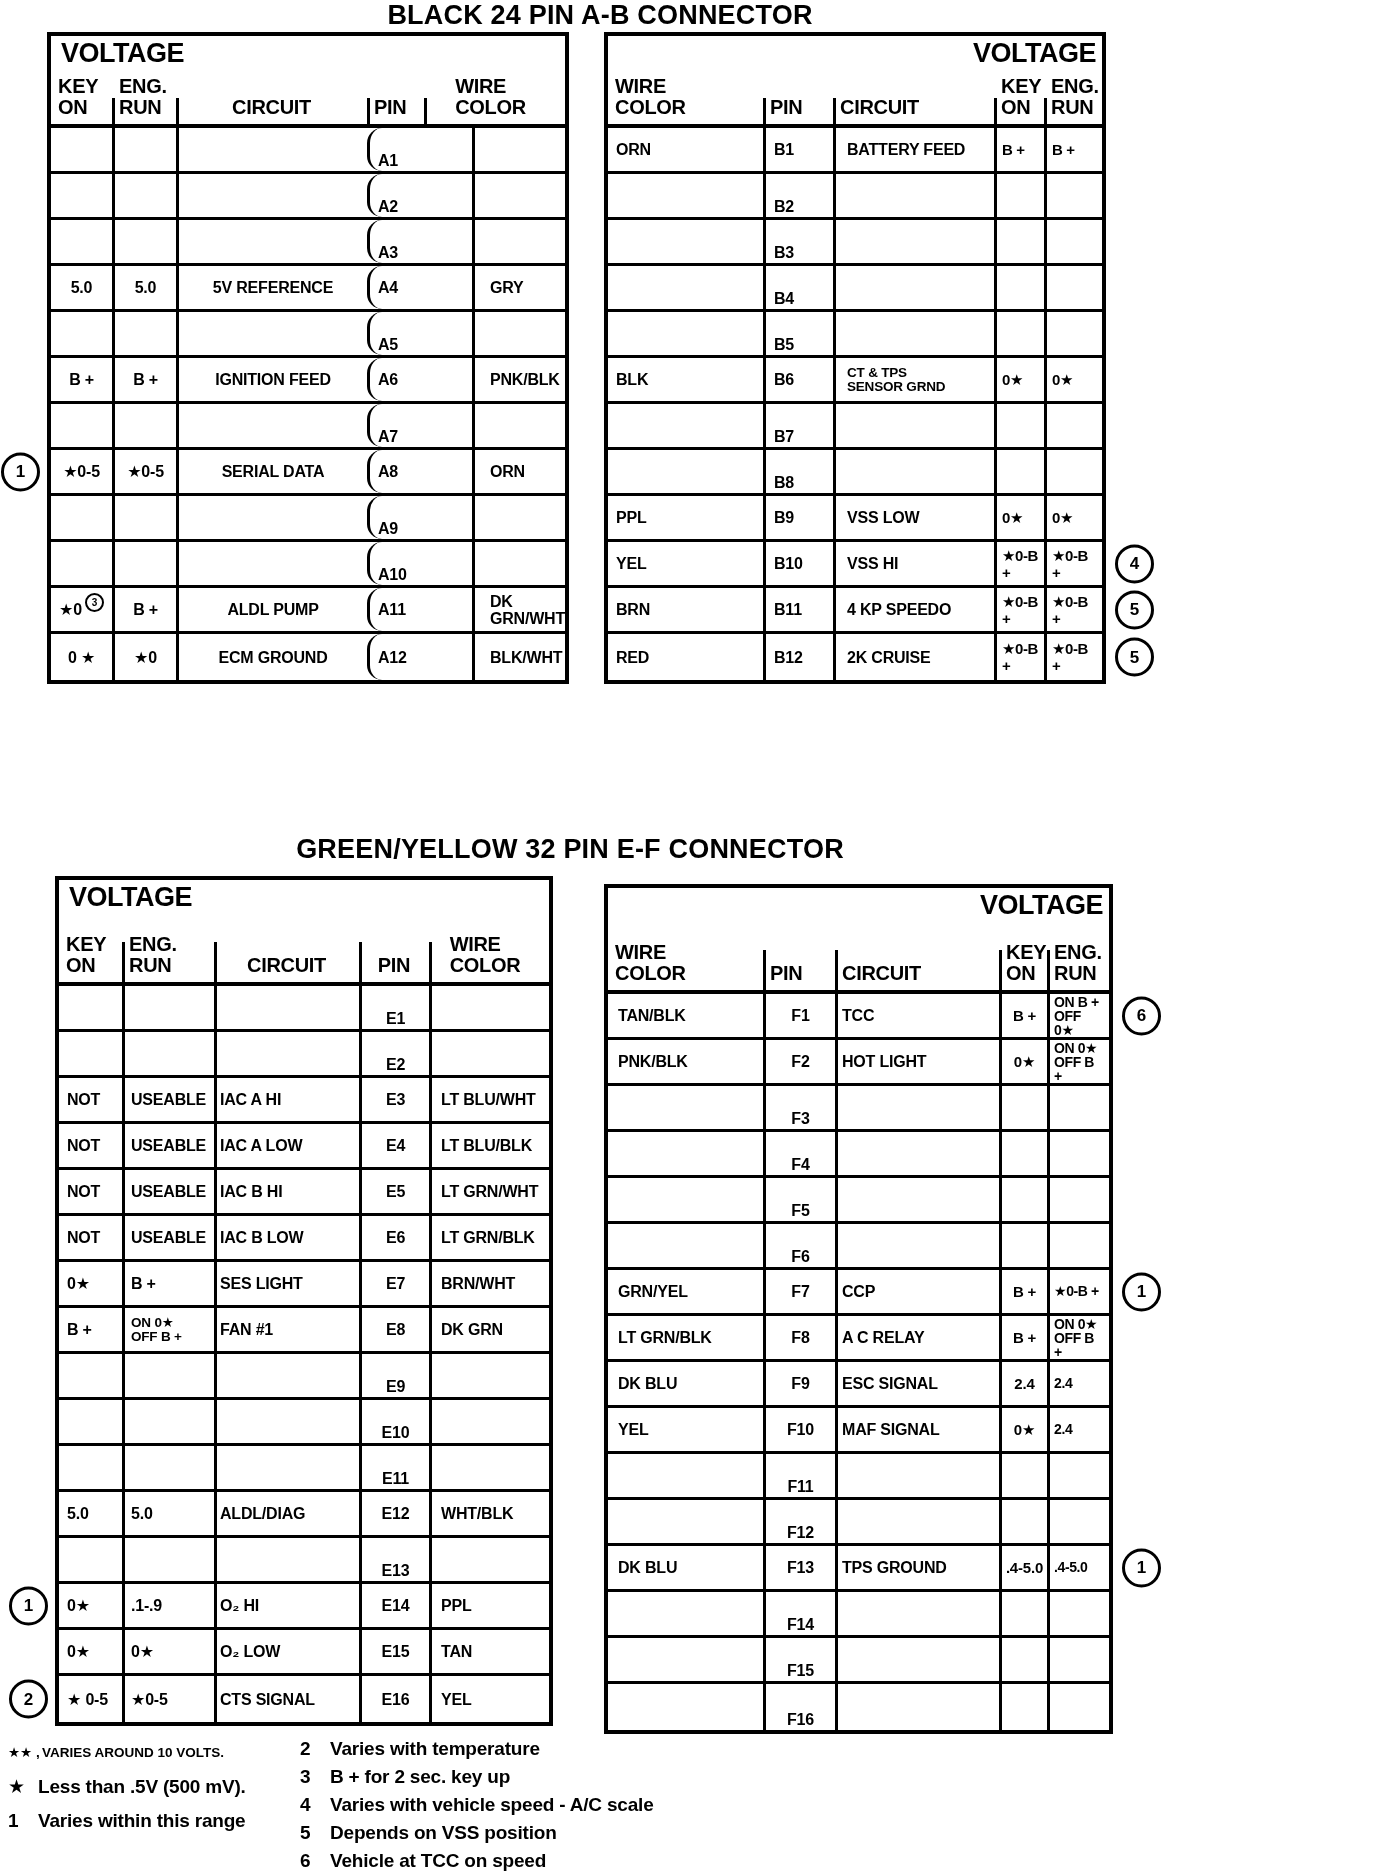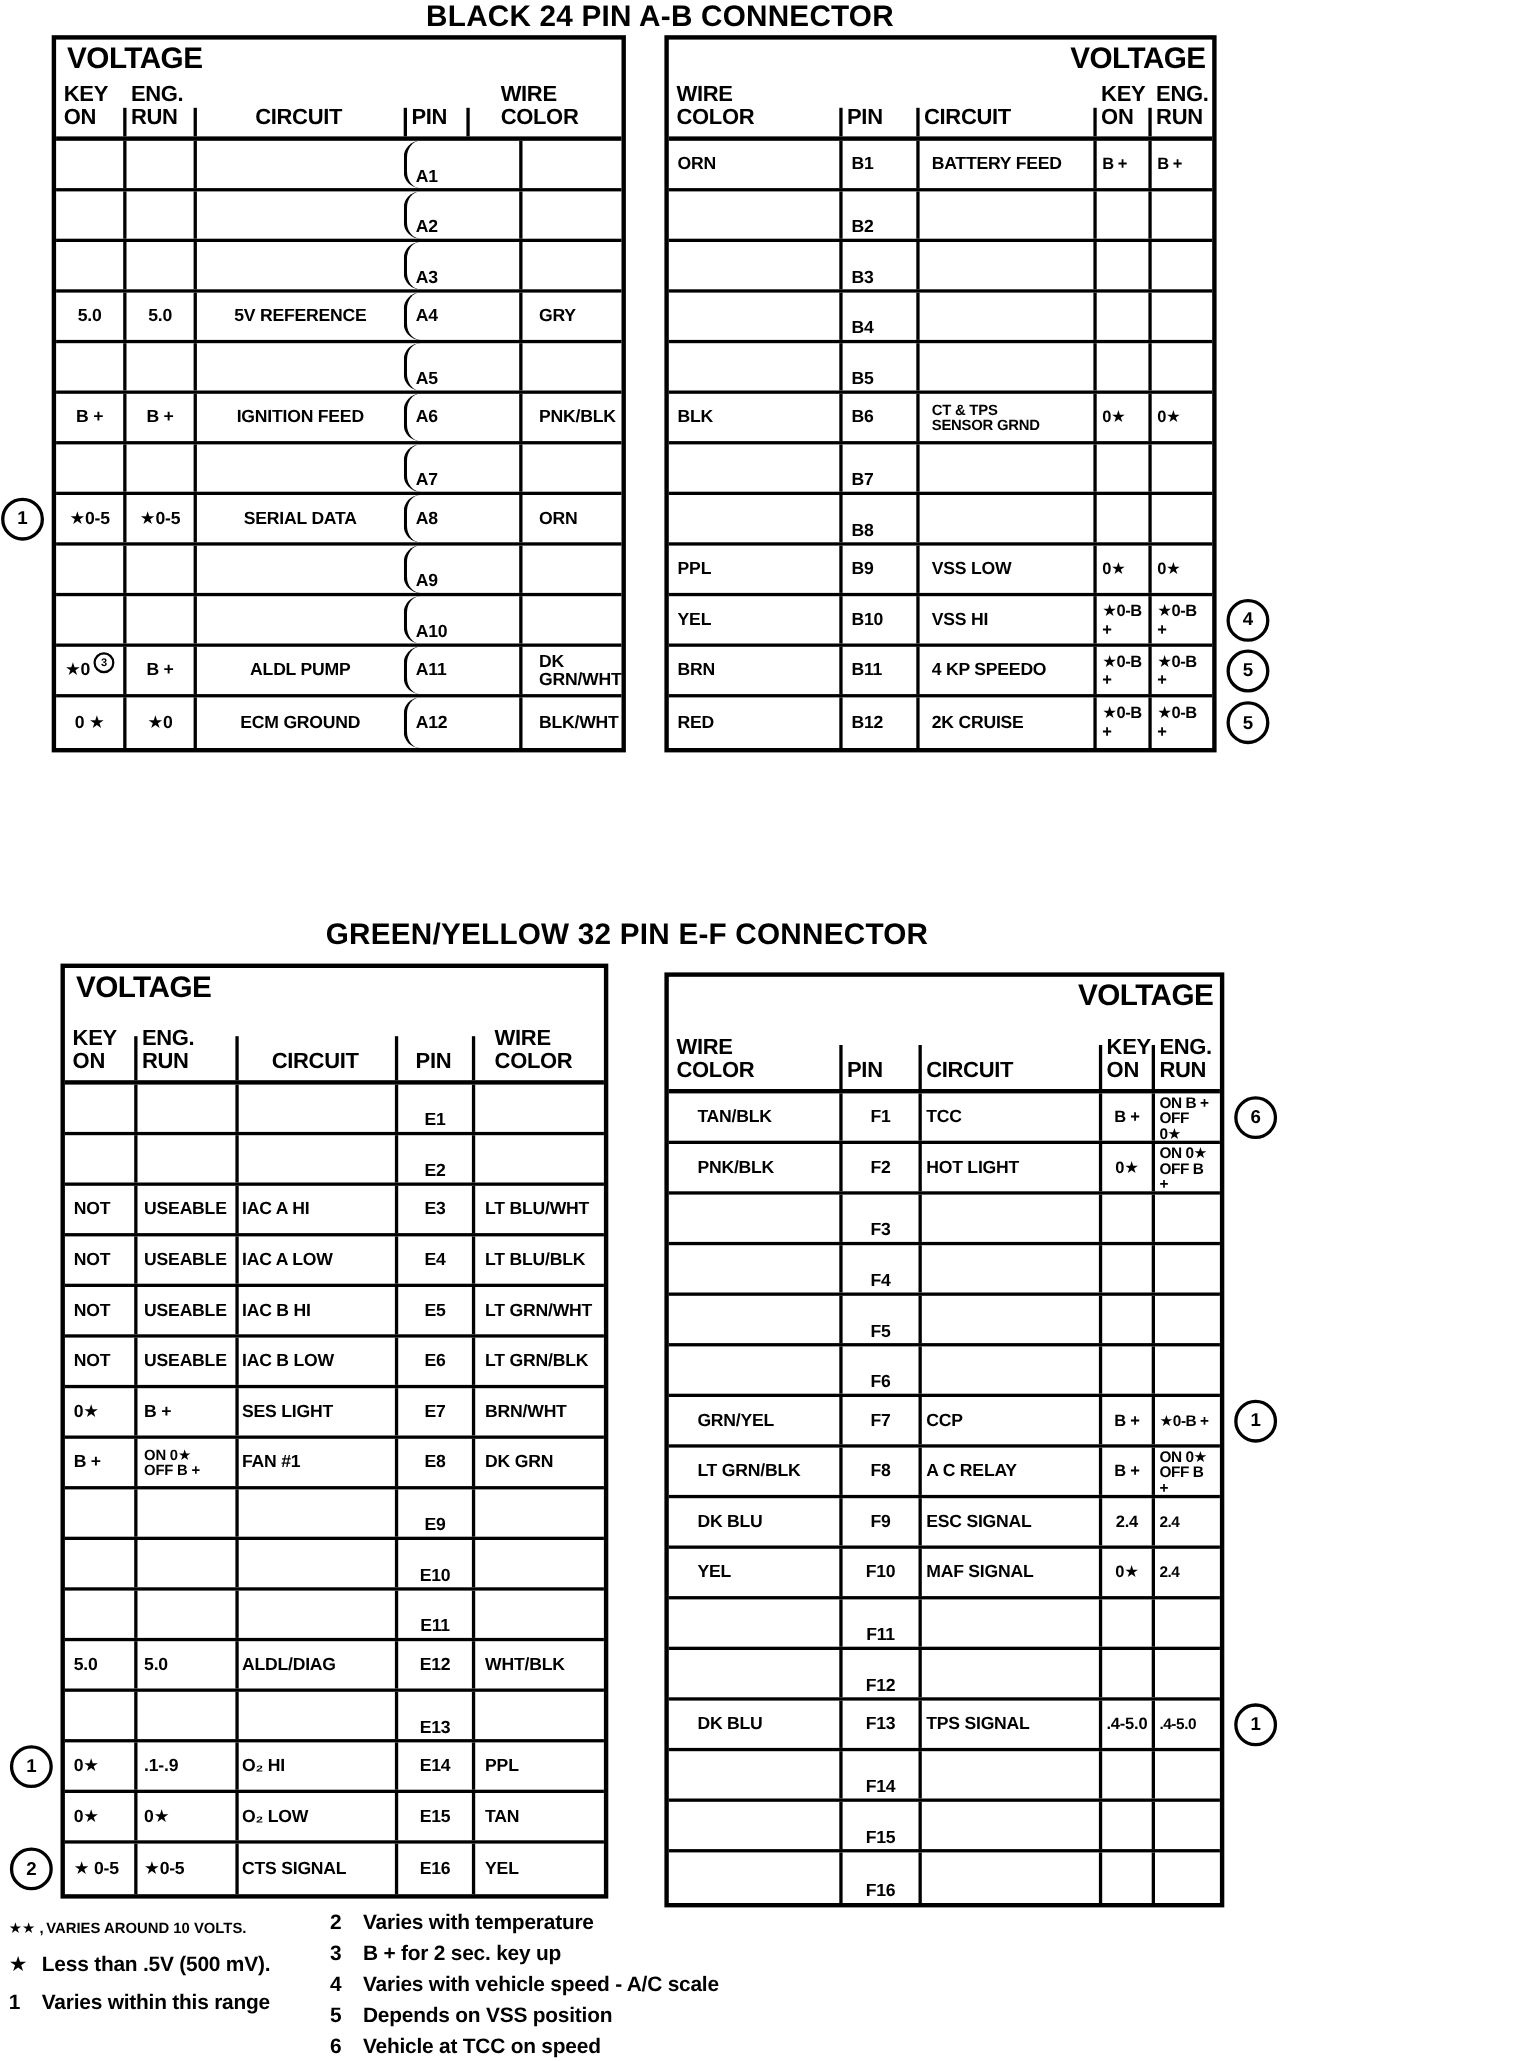--- a/index.html
+++ b/index.html
@@ -58,21 +58,21 @@
   .tblB .cell { padding-left:8px; }
   .tblB .c-circuit { padding-left:11px; }
   .tblB .c-key_on, .tblB .c-eng_run { font-size:15px; letter-spacing:-0.4px; padding-left:5px; }
 
   .tblE .c-key_on { padding-left:8px; }
   .tblE .c-eng_run { padding-left:6px; }
   .tblE .c-circuit { padding-left:3px; }
   .tblE .c-pin { justify-content:center; }
   .tblE .c-wire { padding-left:9px; }
 
-  .tblF .c-wire { padding-left:26px; }
+  .tblF .c-wire { padding-left:10px; }
   .tblF .c-pin { justify-content:center; }
   .tblF .c-circuit { padding-left:4px; }
   .tblF .c-key_on { justify-content:center; font-size:15px; }
   .tblF .c-eng_run { padding-left:4px; font-size:14px; letter-spacing:-0.4px; }
 
   .circsup {
     display:inline-flex; align-items:center; justify-content:center;
     width:15px; height:15px; border:2px solid #000; border-radius:50%;
     font-size:10px; line-height:10px; margin-left:3px; position:relative; top:-7px;
   }
@@ -538,21 +538,21 @@
         <div class="trow">
           <div class="cell c-wire"></div>
           <div class="cell c-pin low">F12</div>
           <div class="cell c-circuit"></div>
           <div class="cell c-key_on"></div>
           <div class="cell c-eng_run"></div>
         </div>
         <div class="trow">
           <div class="cell c-wire">DK BLU</div>
           <div class="cell c-pin">F13</div>
-          <div class="cell c-circuit">TPS SIGNAL</div>
+          <div class="cell c-circuit">TPS GROUND</div>
           <div class="cell c-key_on">.4-5.0</div>
           <div class="cell c-eng_run">.4-5.0</div>
           <div class="note-circle">1</div>
         </div>
         <div class="trow">
           <div class="cell c-wire"></div>
           <div class="cell c-pin low">F14</div>
           <div class="cell c-circuit"></div>
           <div class="cell c-key_on"></div>
           <div class="cell c-eng_run"></div>

